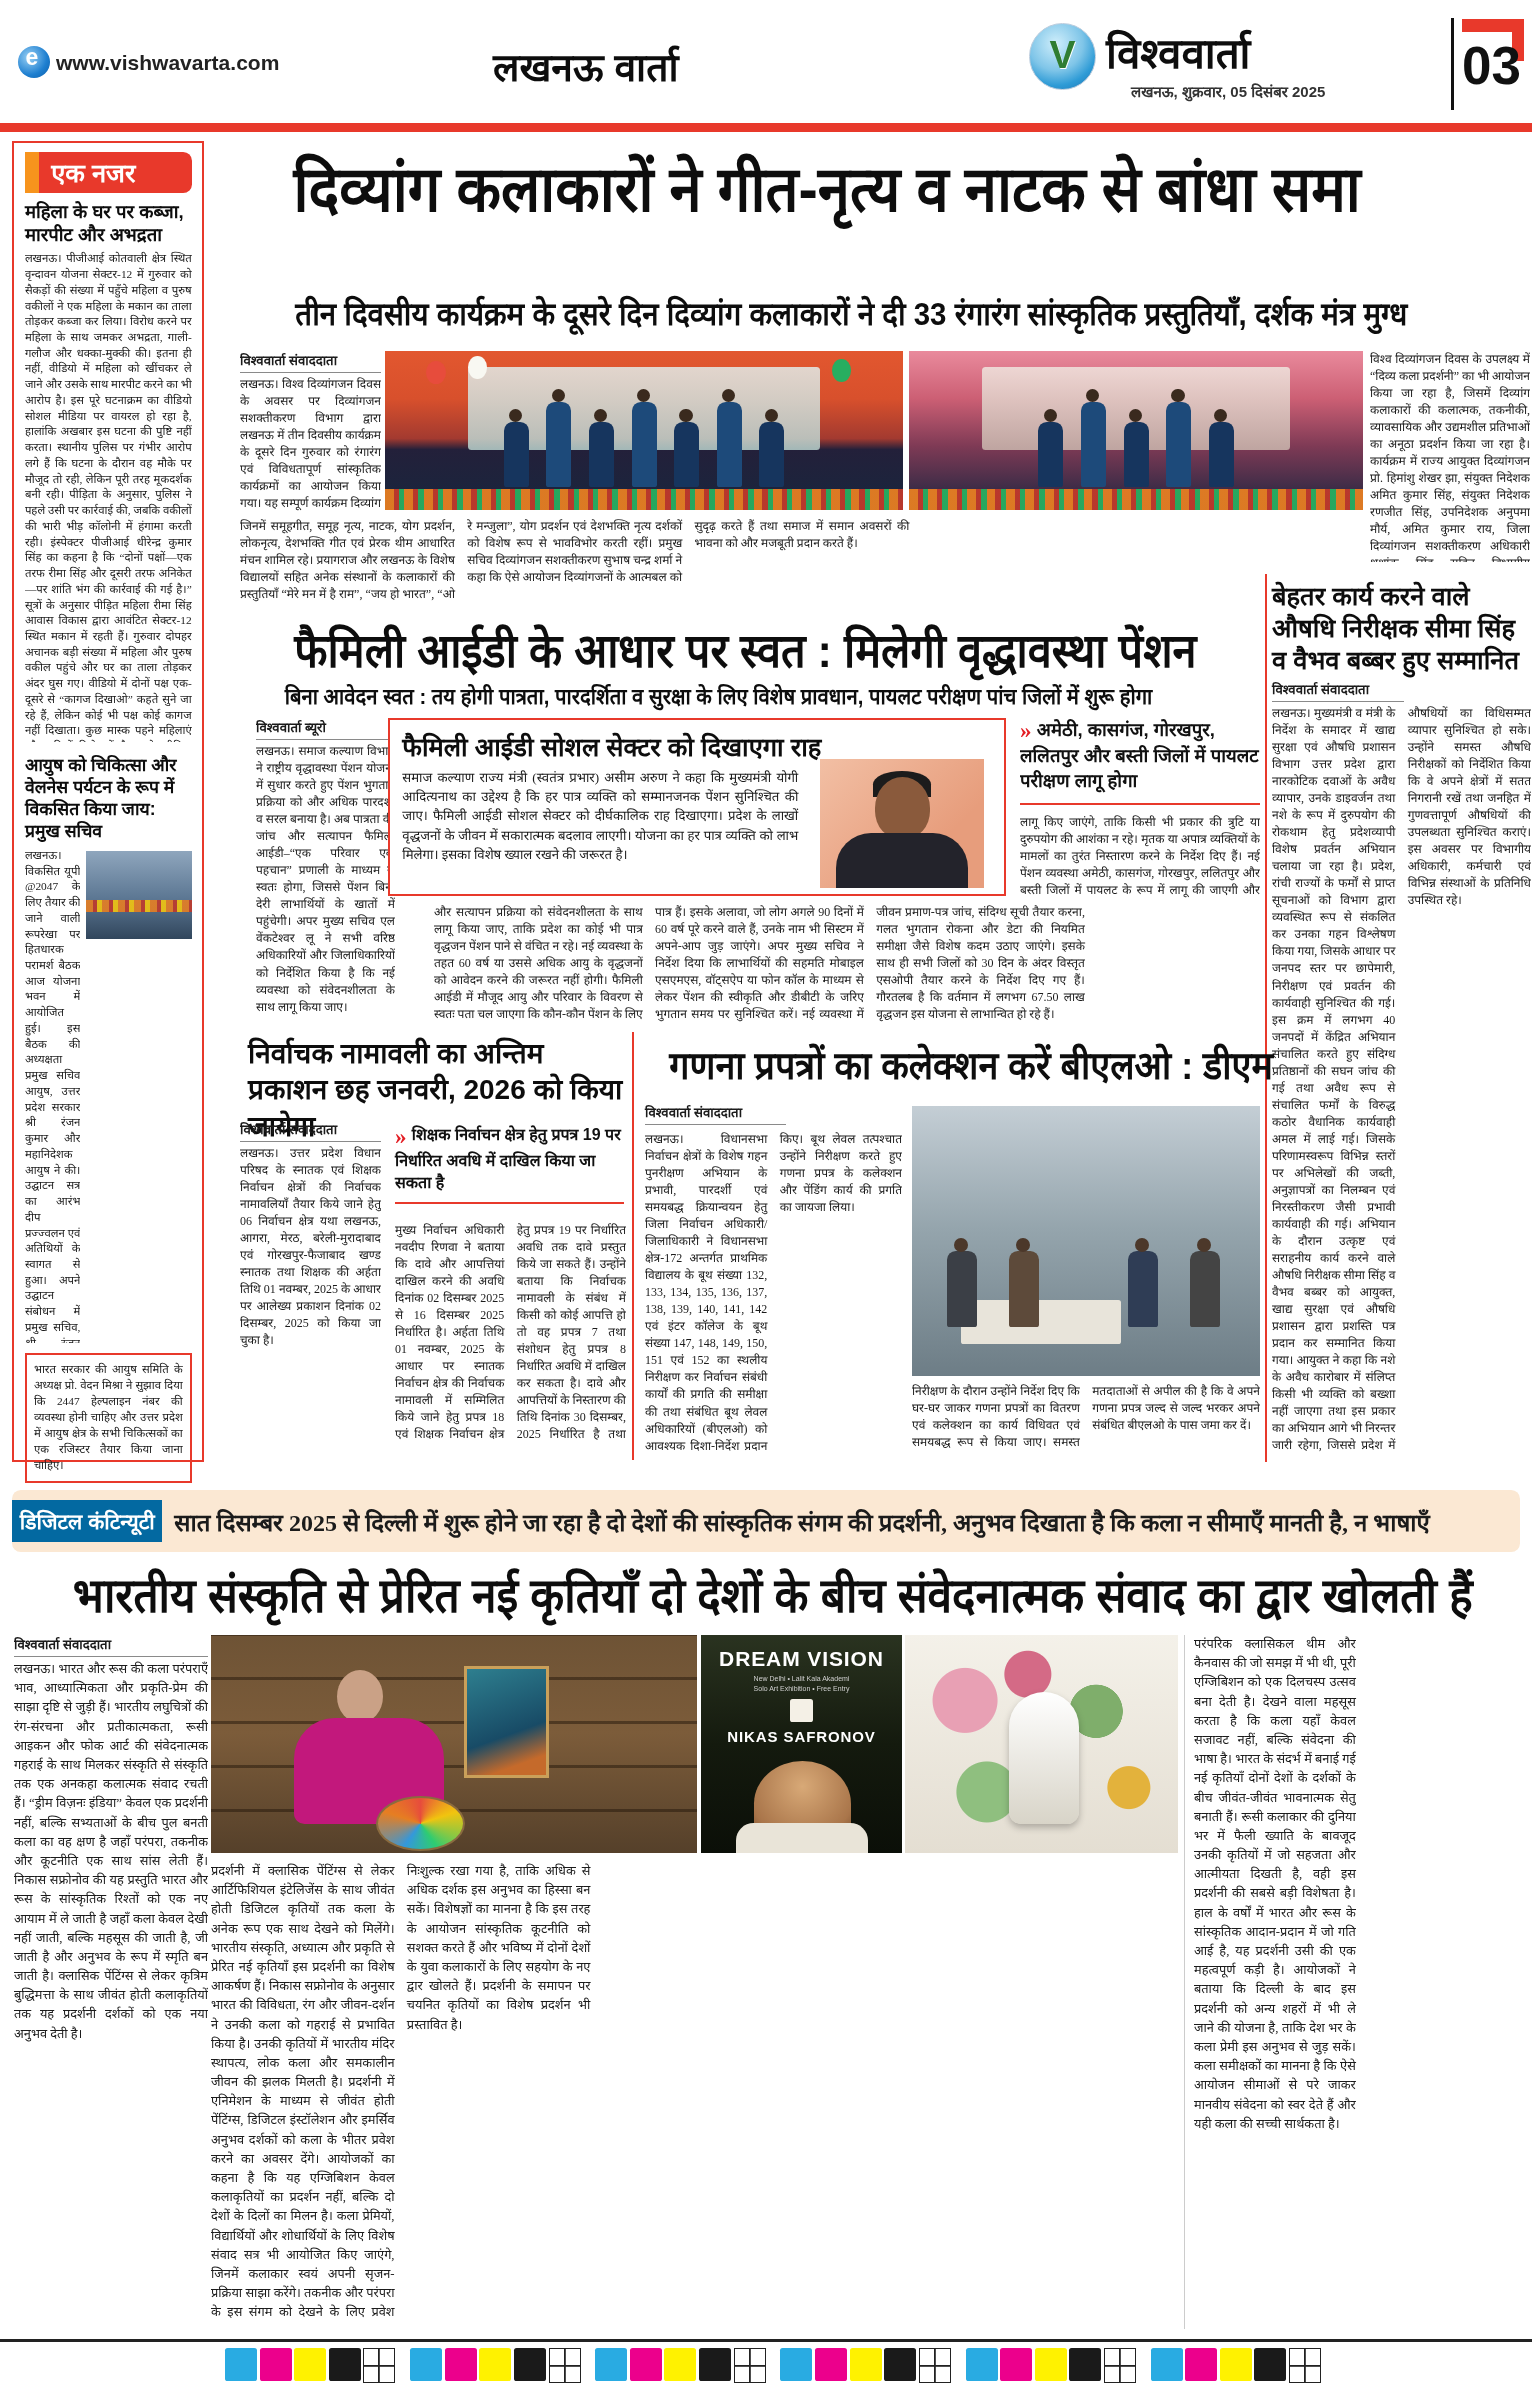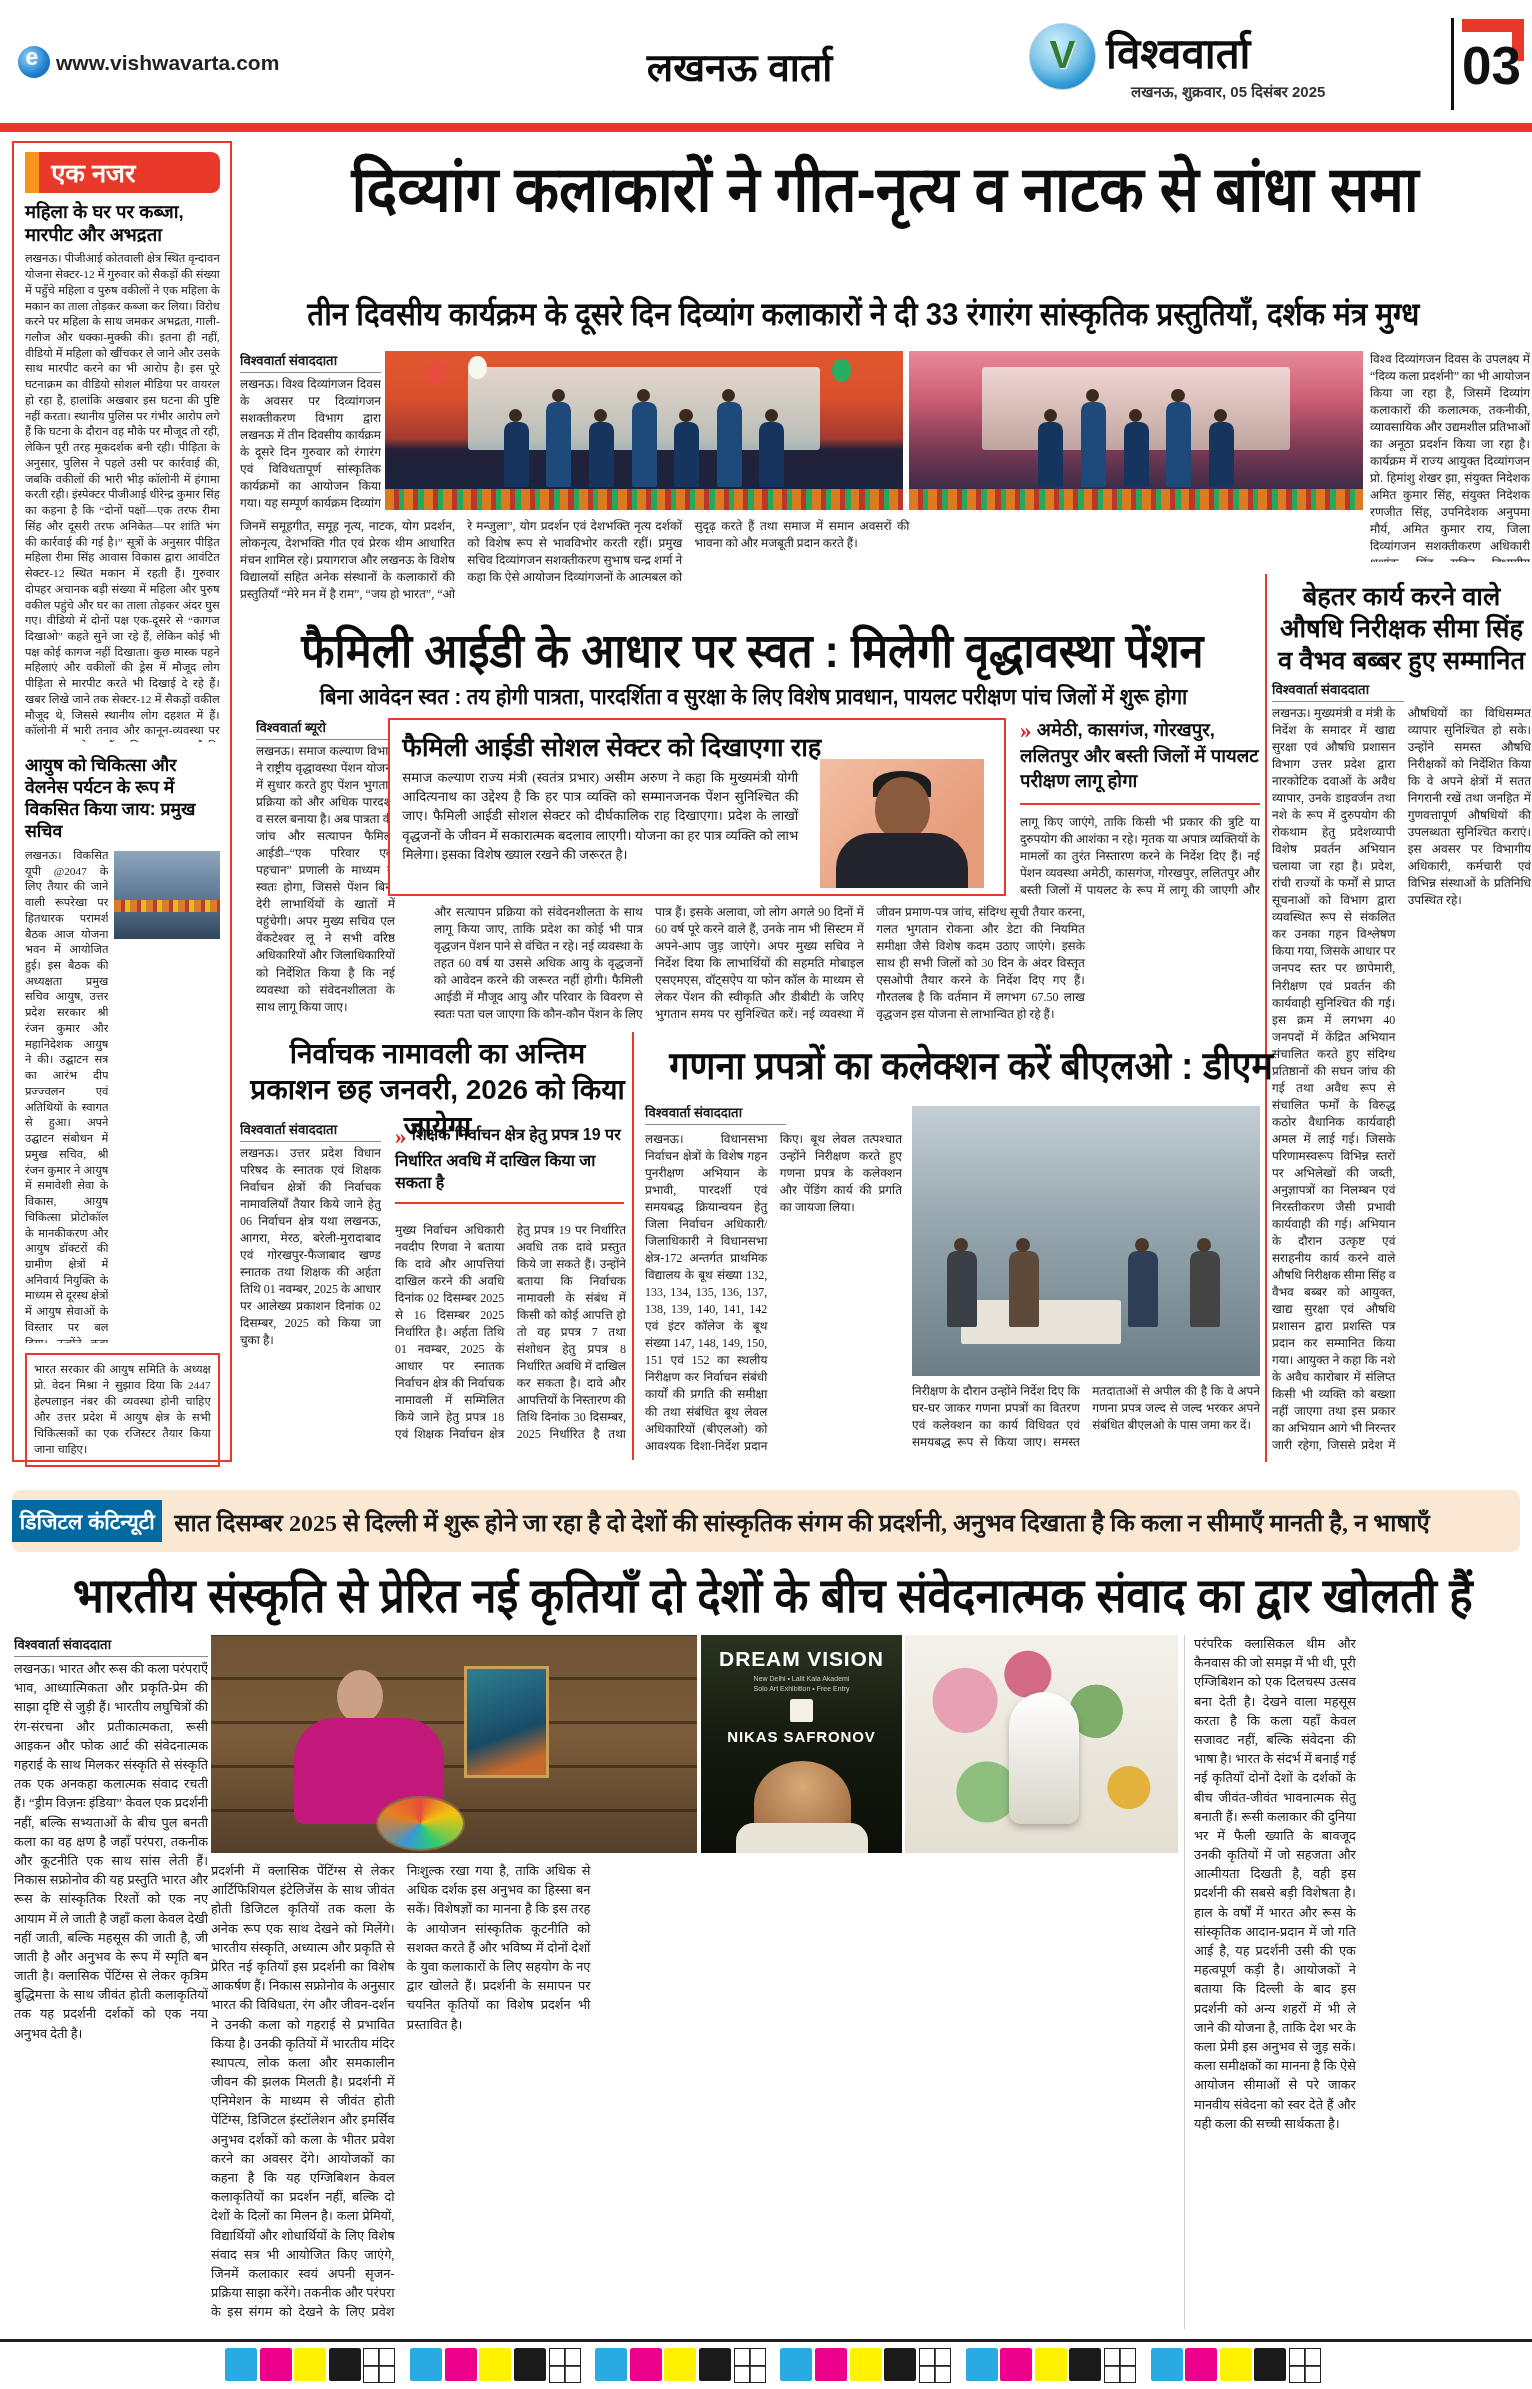--- a/index.html
+++ b/index.html
@@ -1,20 +1,20 @@
 <!DOCTYPE html>
 <html style="font-size:14px"><head>
 <meta charset="utf-8">
 <style>
   html,body{margin:0;padding:0;background:#e9e9e9;}
   #page{position:relative;width:1532px;height:2389px;background:#ffffff;overflow:hidden;
         font-family:"Liberation Serif","DejaVu Serif",serif;color:#1b1b1b;}
   .hl{font-family:"Liberation Sans","DejaVu Sans",sans-serif;font-weight:800;color:#0d0d0d;}
   .abs{position:absolute;}
-  .center{text-align:center;}
+  .center{text-align:left;}
   .nowrap{white-space:nowrap;}
   .sq{display:inline-block;transform:scaleX(.92);transform-origin:50% 50%;}
   .body-text{font-size:12px;line-height:1.42;text-align:justify;overflow:hidden;}
   .byline{font-family:"Liberation Sans","DejaVu Sans",sans-serif;font-weight:700;font-size:13.2px;
           border-bottom:1.3px solid #8a8a8a;padding-bottom:2.6px;}
   .cols-2{columns:2;column-gap:12.3px;column-fill:auto;}
   .cols-4{columns:4;column-gap:12.3px;column-fill:auto;margin-left:46px;}
   .cols-5{columns:5;column-gap:12.3px;column-fill:auto;}
   .vrule{position:absolute;width:1.8px;background:#e8392b;}
   
@@ -28,21 +28,21 @@
      background:radial-gradient(circle at 40% 30%,#cfeefb,#7fc5e8 45%,#2e9bd6 70%,#1b6fae);border:1.8px solid #bcd;}
   #brand-logo::after{content:"V";position:absolute;left:19.4px;top:8.8px;color:#2f7d32;font:800 39px "Liberation Sans",sans-serif;text-shadow:0.9px 0.9px 0 #fff;}
   #brand-title{position:absolute;left:1106px;top:23px;font-size:42px;}
   #brand-date{position:absolute;left:1106px;top:81px;font:700 15px "Liberation Sans",sans-serif;color:#333;margin-left:25px;}
   #mast-divider{position:absolute;left:1451px;top:17.6px;width:2.6px;height:92px;background:#111;}
   #pageno-box{position:absolute;left:1462px;top:19.4px;width:62px;height:90px;}
   #pageno-box .bar-top{position:absolute;left:0;top:0;width:62px;height:12.3px;background:#e8392b;}
   #pageno-box .bar-right{position:absolute;right:0;top:0;width:12.3px;height:42px;background:#e8392b;}
   #page-number{position:absolute;left:0;top:16px;width:56px;text-align:center;font:800 53px "Liberation Sans",sans-serif;color:#111;}
   
-  #eknajar{position:absolute;left:12.3px;top:141px;width:220px;height:1321px;border:2.2px solid #e8392b;
+  #eknajar{position:absolute;left:12.3px;top:141px;width:192px;height:1321px;border:2.2px solid #e8392b;
            padding:8.8px 10.6px;box-sizing:border-box;background:#fff;}
   #eknajar-banner{display:flex;align-items:stretch;height:41px;margin-bottom:7px;}
   #eknajar-banner .orange{width:14px;background:#f7941d;}
   #eknajar-banner .red{flex:1;background:#e8392b;border-radius:0 8.8px 8.8px 0;color:#fff;
       font:800 25.5px "Liberation Sans",sans-serif;display:flex;align-items:center;padding-left:12.3px;}
   .side-head{font-size:18.5px;line-height:1.25;margin:7px 0 5.3px;}
   .side-body{font-size:11.4px;line-height:1.38;text-align:justify;overflow:hidden;}
   #ayush-photo{float:right;width:106px;height:88px;margin:3.5px 0 3.5px 5.3px;
      background:linear-gradient(180deg,#8fa6bd 0%,#5b7692 55%,#31465c 100%);position:relative;}
   #ayush-photo::before{content:"";position:absolute;left:0;right:0;top:55%;height:12.3px;

